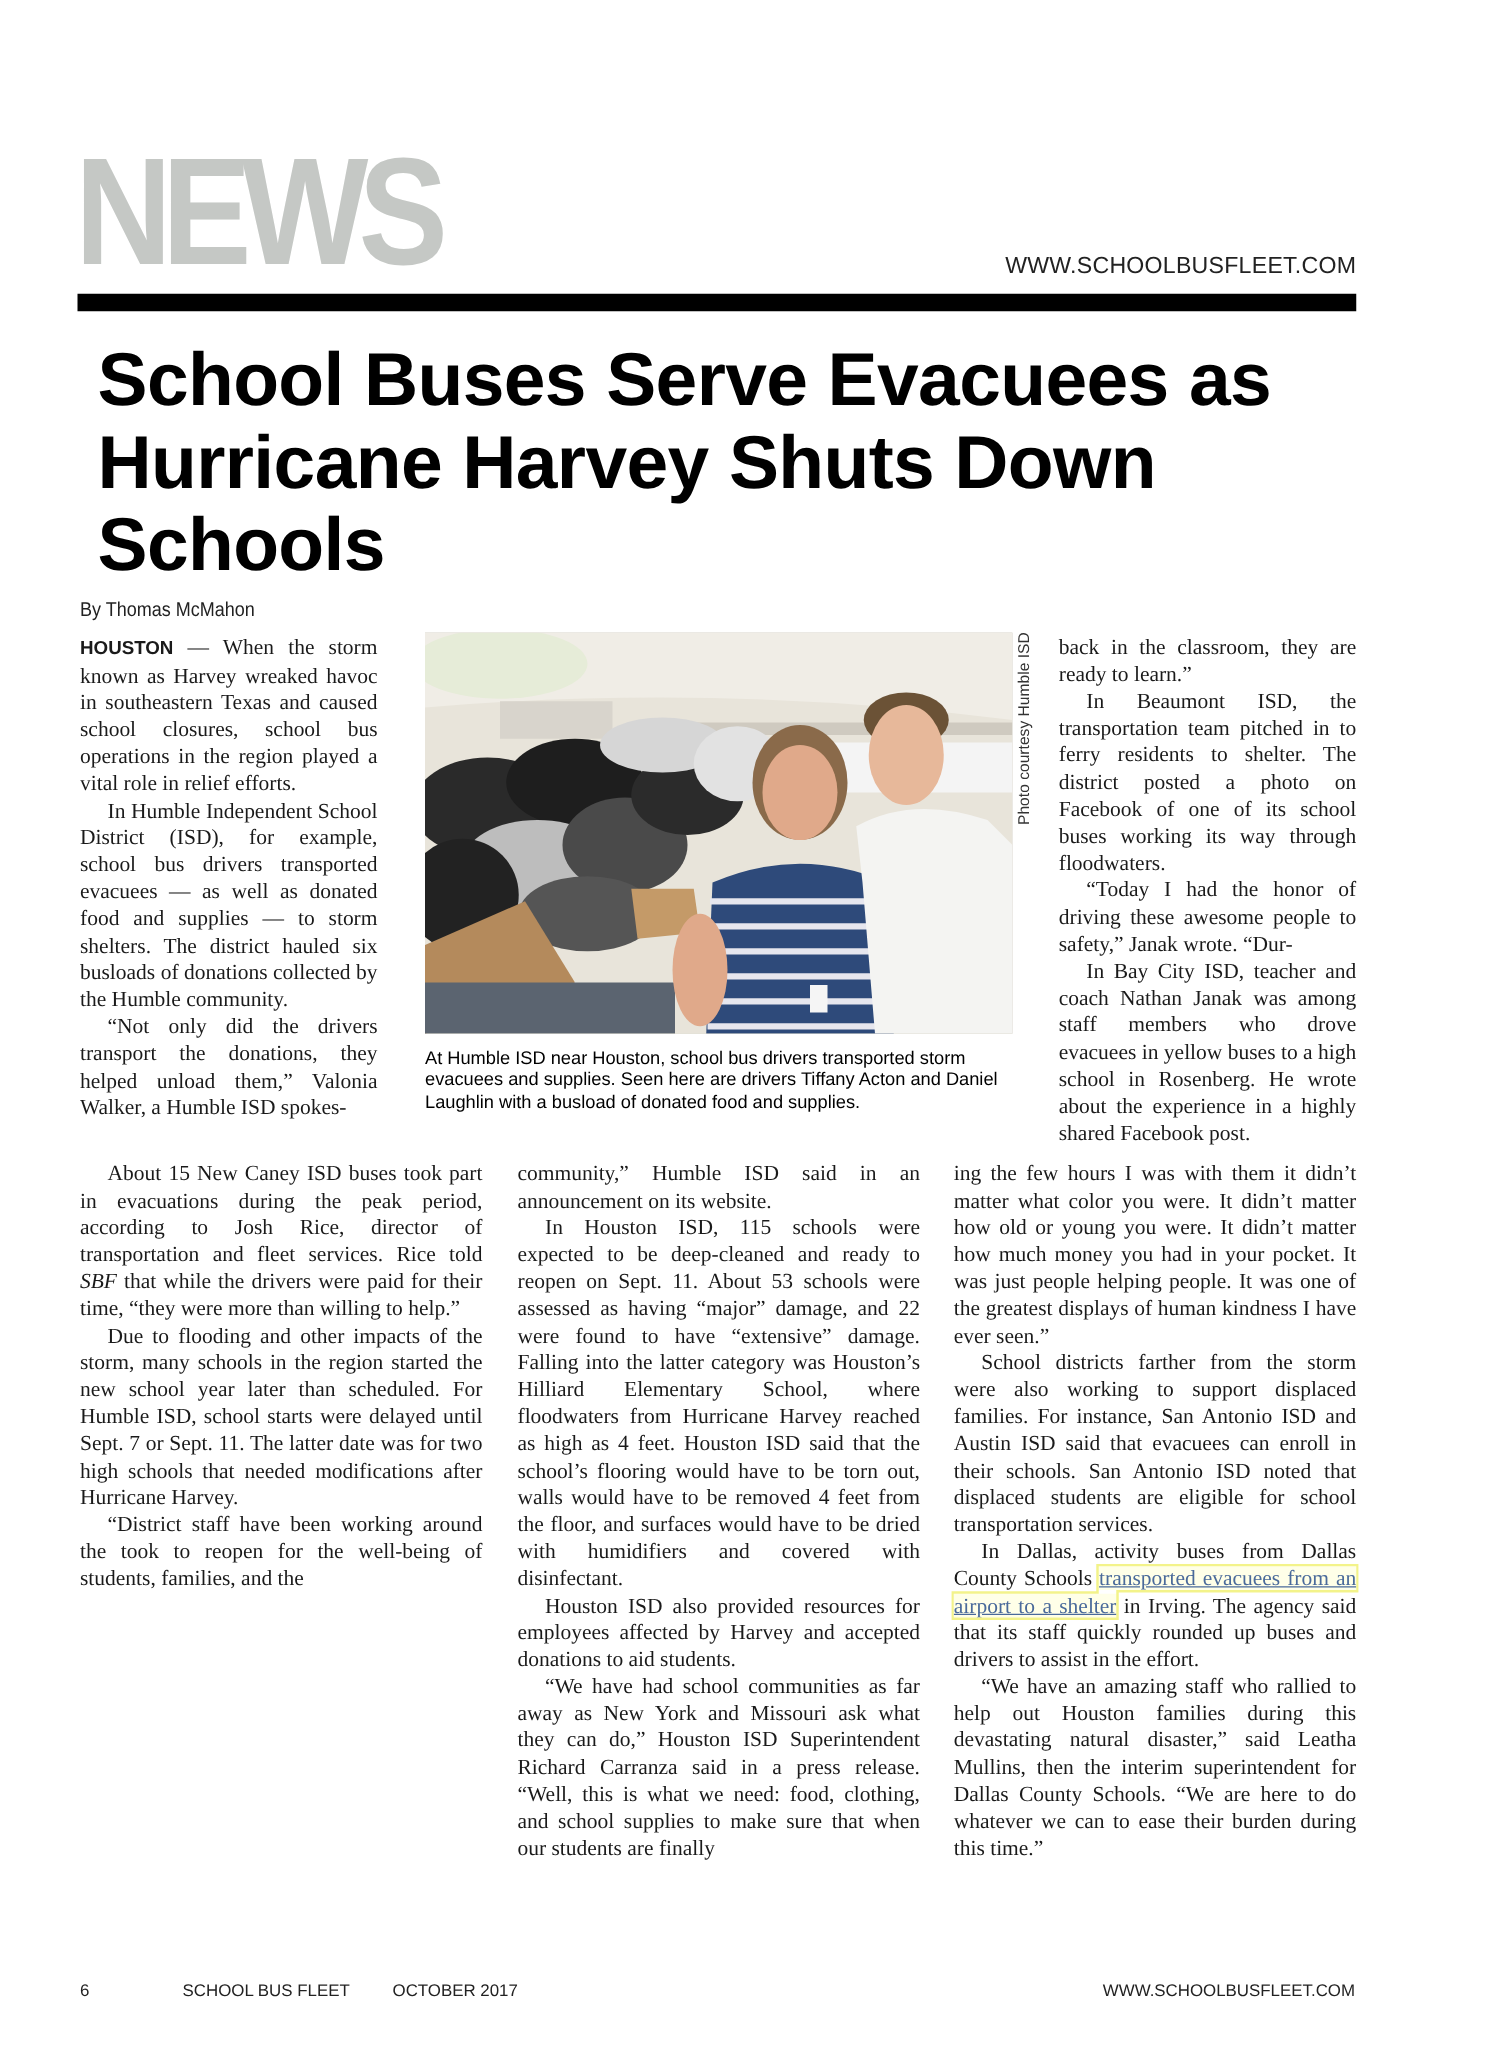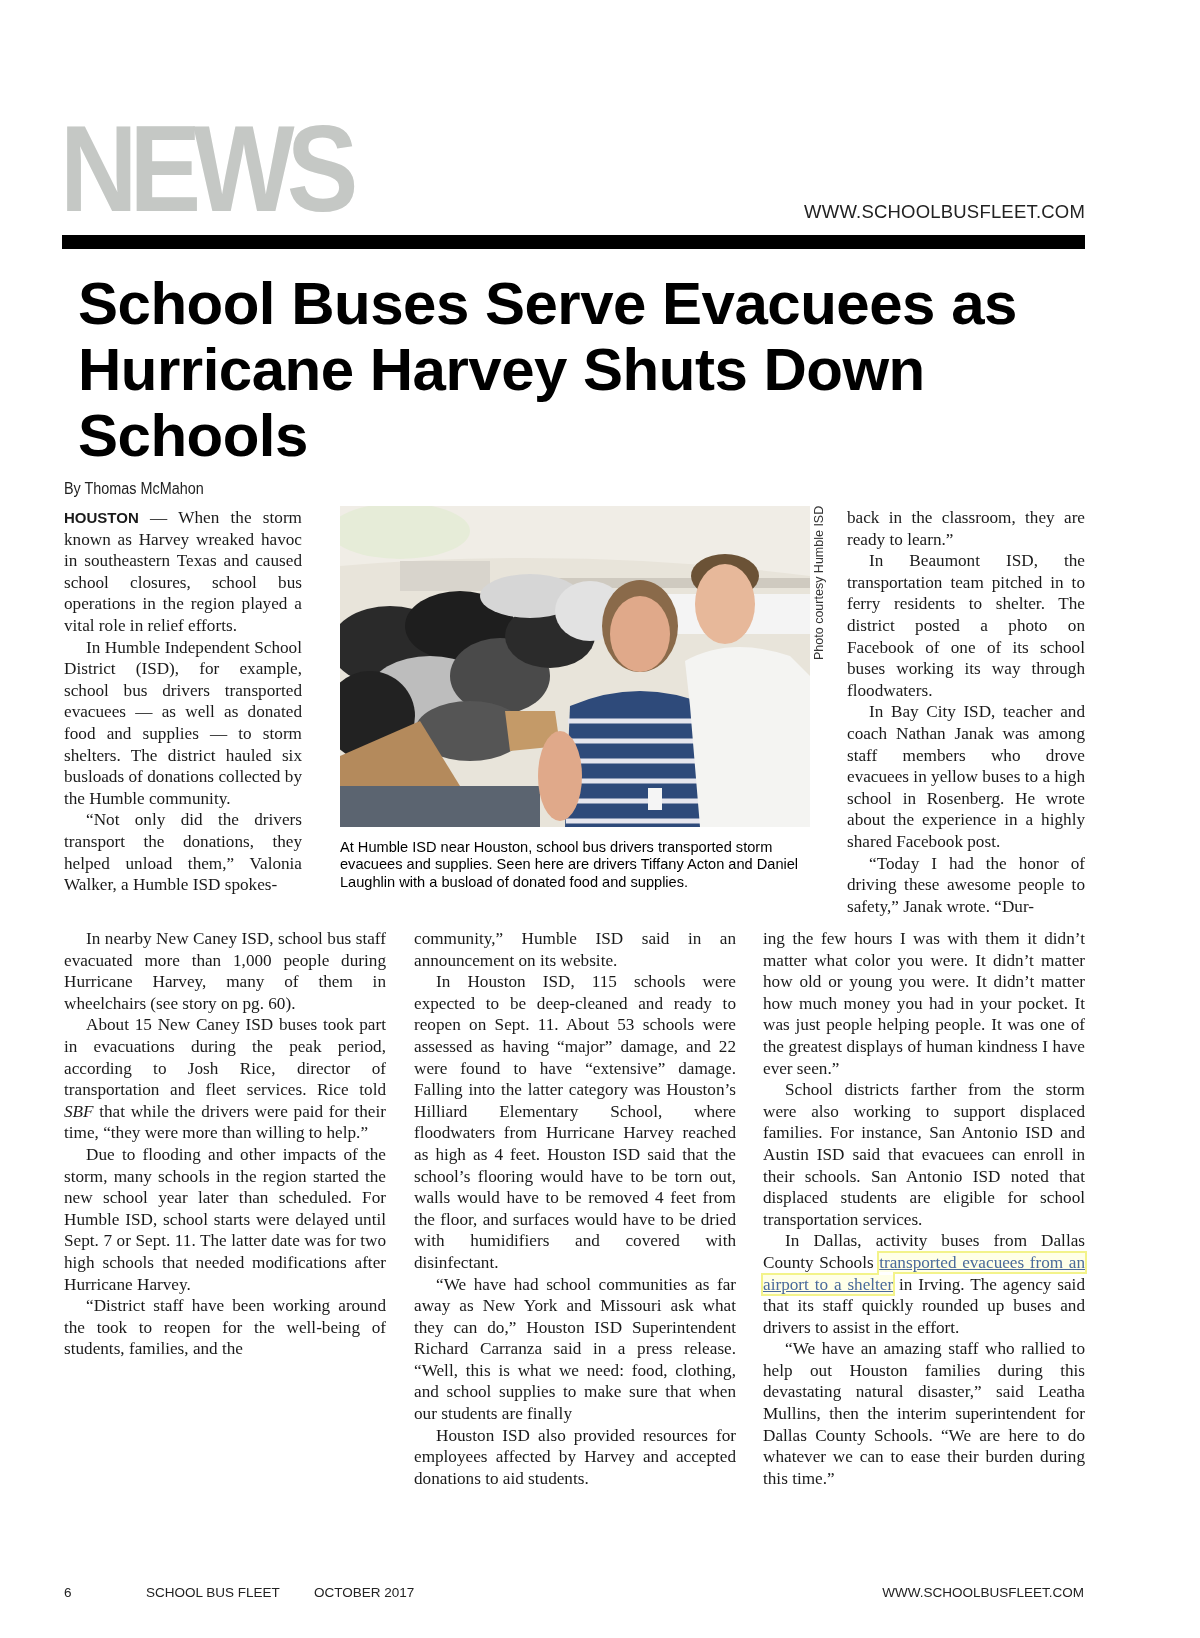--- a/index.html
+++ b/index.html
@@ -130,38 +130,37 @@
         <ellipse cx="385" cy="70" rx="34" ry="22" fill="#6b5236"></ellipse>
         <ellipse cx="385" cy="98" rx="30" ry="40" fill="#e7b89a"></ellipse>
         <path d="M345 155 Q390 130 450 150 L470 170 L470 321 L360 321 L350 200 Z" fill="#f4f4f2"></path>
       </g>
     </svg>
   </div>
   <div class="photo-credit">Photo courtesy Humble ISD</div>
   <div class="caption">At Humble ISD near Houston, school bus drivers transported storm evacuees and supplies. Seen here are drivers Tiffany Acton and Daniel Laughlin with a busload of donated food and supplies.</div>
 
   <div class="body-text col-a-bottom">
-    <p class="indent">In nearby New Caney ISD, school bus staff evacuated more than 1,000 people during Hurricane Harvey, many of them in wheelchairs (see story on pg. 60).</p>
     <p class="indent"><span>About 15 New Caney ISD buses took part in evacuations during the peak period, according to Josh Rice, director of transportation and fleet services. Rice told </span><em>SBF</em><span> that while the drivers were paid for their time, “they were more than willing to help.”</span></p>
     <p class="indent">Due to flooding and other impacts of the storm, many schools in the region started the new school year later than scheduled. For Humble ISD, school starts were delayed until Sept. 7 or Sept. 11. The latter date was for two high schools that needed modifications after Hurricane Harvey.</p>
     <p class="indent">“District staff have been working around the took to reopen for the well-being of students, families, and the</p>
   </div>
 
   <div class="body-text col-b">
     <p>community,” Humble ISD said in an announcement on its website.</p>
     <p class="indent">In Houston ISD, 115 schools were expected to be deep-cleaned and ready to reopen on Sept. 11. About 53 schools were assessed as having “major” damage, and 22 were found to have “extensive” damage. Falling into the latter category was Houston’s Hilliard Elementary School, where floodwaters from Hurricane Harvey reached as high as 4 feet. Houston ISD said that the school’s flooring would have to be torn out, walls would have to be removed 4 feet from the floor, and surfaces would have to be dried with humidifiers and covered with disinfectant.</p>
+    <p class="indent">Houston ISD also provided resources for employees affected by Harvey and accepted donations to aid students.</p>
     <p class="indent">“We have had school communities as far away as New York and Missouri ask what they can do,” Houston ISD Superintendent Richard Carranza said in a press release. “Well, this is what we need: food, clothing, and school supplies to make sure that when our students are finally</p>
-    <p class="indent">Houston ISD also provided resources for employees affected by Harvey and accepted donations to aid students.</p>
   </div>
 
   <div class="body-text col-c-top">
     <p>back in the classroom, they are ready to learn.”</p>
     <p class="indent">In Beaumont ISD, the transportation team pitched in to ferry residents to shelter. The district posted a photo on Facebook of one of its school buses working its way through floodwaters.</p>
+    <p class="indent">“Today I had the honor of driving these awesome people to safety,” Janak wrote. “Dur-</p>
     <p class="indent">In Bay City ISD, teacher and coach Nathan Janak was among staff members who drove evacuees in yellow buses to a high school in Rosenberg. He wrote about the experience in a highly shared Facebook post.</p>
-    <p class="indent">“Today I had the honor of driving these awesome people to safety,” Janak wrote. “Dur-</p>
   </div>
 
   <div class="body-text col-c-bottom">
     <p>ing the few hours I was with them it didn’t matter what color you were. It didn’t matter how old or young you were. It didn’t matter how much money you had in your pocket. It was just people helping people. It was one of the greatest displays of human kindness I have ever seen.”</p>
     <p class="indent">School districts farther from the storm were also working to support displaced families. For instance, San Antonio ISD and Austin ISD said that evacuees can enroll in their schools. San Antonio ISD noted that displaced students are eligible for school transportation services.</p>
     <p class="indent"><span>In Dallas, activity buses from Dallas County Schools </span><a class="link-hl">transported evacuees from an airport to a shelter</a><span> in Irving. The agency said that its staff quickly rounded up buses and drivers to assist in the effort.</span></p>
     <p class="indent">“We have an amazing staff who rallied to help out Houston families during this devastating natural disaster,” said Leatha Mullins, then the interim superintendent for Dallas County Schools. “We are here to do whatever we can to ease their burden during this time.”</p>
   </div>
 
   <div class="footer footer-page">6</div>

